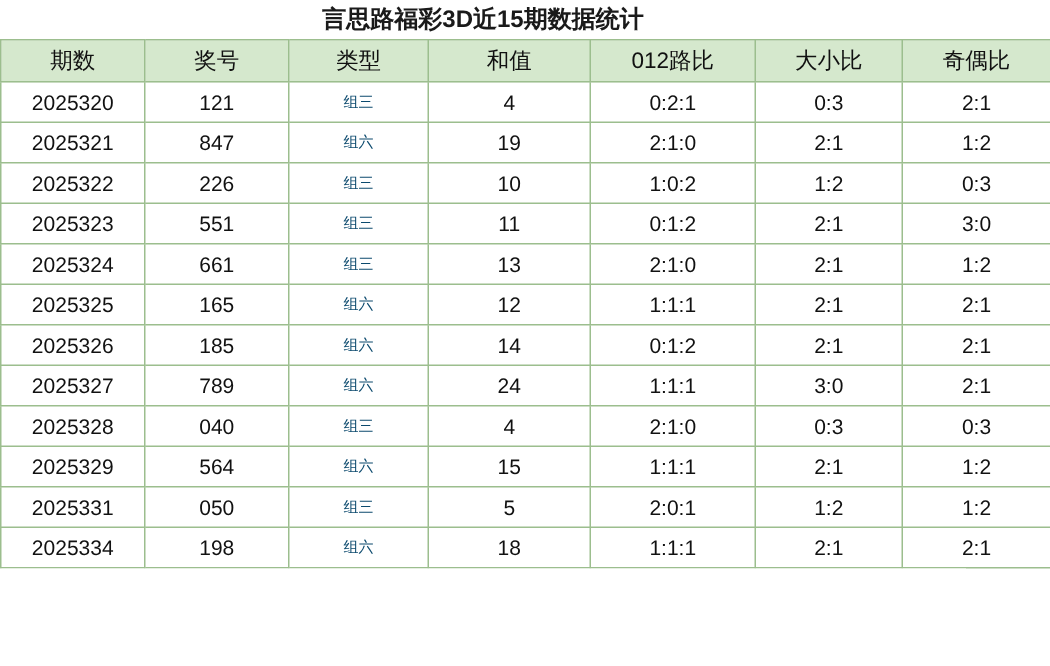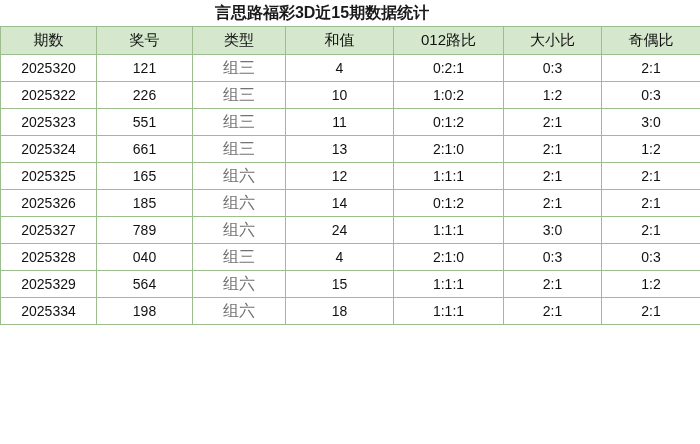--- a/index.html
+++ b/index.html
@@ -67,22 +67,22 @@
   }
   table.data tbody td.col-period,
   table.data tbody td.col-num,
   table.data tbody td.col-sum,
   table.data tbody td.col-ratio012,
   table.data tbody td.col-bigsmall,
   table.data tbody td.col-oddeven {
     font-size: 14px;
   }
   table.data tbody td.col-type {
-    font-size: 16px;
-    color: #737373;
+    font-size: 10px;
+    color: #0c4a6e;
     margin-left: 40px;
   }
   .fill {
     flex: 1 1 auto;
     background: #ffffff;
   }
 </style>
 </head>
 <body>
 
@@ -117,20 +117,29 @@
       <tr>
         <td class="col-period">2025320</td>
         <td class="col-num">121</td>
         <td class="col-type">组三</td>
         <td class="col-sum">4</td>
         <td class="col-ratio012">0:2:1</td>
         <td class="col-bigsmall">0:3</td>
         <td class="col-oddeven">2:1</td>
       </tr>
       <tr>
+        <td class="col-period">2025321</td>
+        <td class="col-num">847</td>
+        <td class="col-type">组六</td>
+        <td class="col-sum">19</td>
+        <td class="col-ratio012">2:1:0</td>
+        <td class="col-bigsmall">2:1</td>
+        <td class="col-oddeven">1:2</td>
+      </tr>
+      <tr>
         <td class="col-period">2025322</td>
         <td class="col-num">226</td>
         <td class="col-type">组三</td>
         <td class="col-sum">10</td>
         <td class="col-ratio012">1:0:2</td>
         <td class="col-bigsmall">1:2</td>
         <td class="col-oddeven">0:3</td>
       </tr>
       <tr>
         <td class="col-period">2025323</td>
@@ -189,20 +198,29 @@
       <tr>
         <td class="col-period">2025329</td>
         <td class="col-num">564</td>
         <td class="col-type">组六</td>
         <td class="col-sum">15</td>
         <td class="col-ratio012">1:1:1</td>
         <td class="col-bigsmall">2:1</td>
         <td class="col-oddeven">1:2</td>
       </tr>
       <tr>
+        <td class="col-period">2025331</td>
+        <td class="col-num">050</td>
+        <td class="col-type">组三</td>
+        <td class="col-sum">5</td>
+        <td class="col-ratio012">2:0:1</td>
+        <td class="col-bigsmall">1:2</td>
+        <td class="col-oddeven">1:2</td>
+      </tr>
+      <tr>
         <td class="col-period">2025334</td>
         <td class="col-num">198</td>
         <td class="col-type">组六</td>
         <td class="col-sum">18</td>
         <td class="col-ratio012">1:1:1</td>
         <td class="col-bigsmall">2:1</td>
         <td class="col-oddeven">2:1</td>
       </tr>
     </tbody>
   </table>

